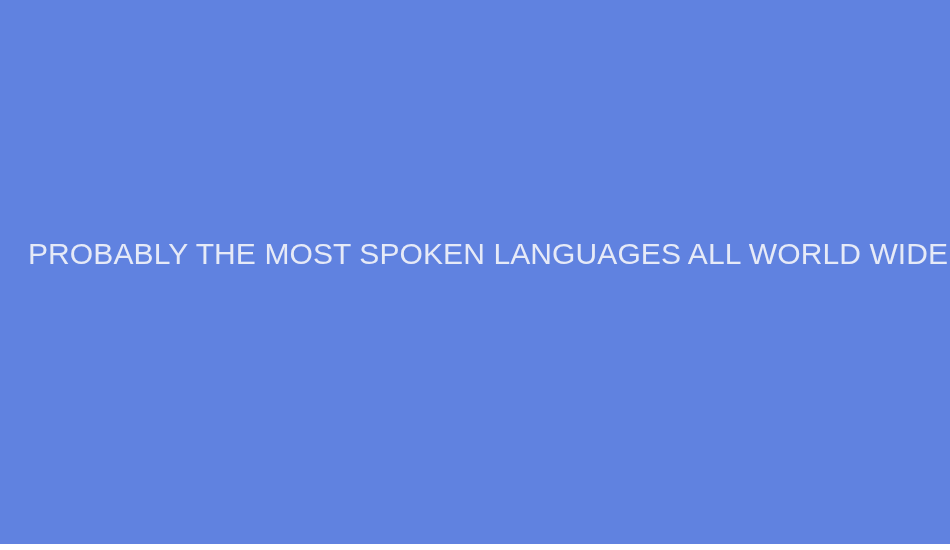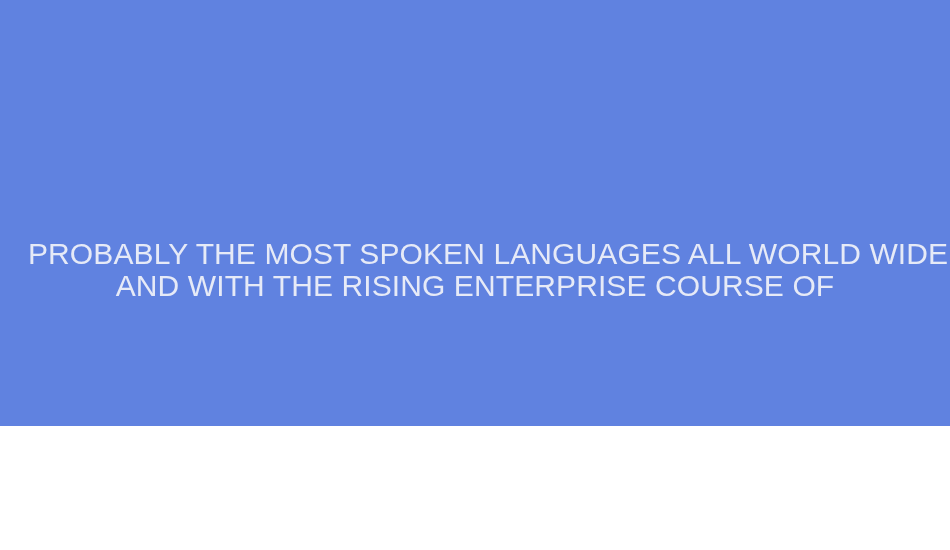--- a/index.html
+++ b/index.html
@@ -11,21 +11,21 @@
   body {
     width: 950px;
     height: 550px;
     overflow: hidden;
     font-family: "Liberation Sans", sans-serif;
   }
 
   .page {
     position: relative;
     width: 950px;
-    height: 426px;
+    height: 544px;
     background-color: #6082e0;
     box-sizing: border-box;
     overflow: hidden;
   }
 
   .hero {
     position: absolute;
     left: 0;
     top: 0;
     width: 950px;
@@ -63,18 +63,17 @@
 </style>
 </head>
 <body>
 
 <div class="page" style="background-color: rgb(96, 130, 224);">
 
   <section class="hero">
 
     <h1 class="hero-title" style="color: rgb(230, 234, 247);">
       <span class="line">PROBABLY THE MOST SPOKEN LANGUAGES ALL WORLD WIDE</span>
-      <span class="line">AND WITH THE RISING ENTERPRISE COURSE OF</span>
     </h1>
 
   </section>
 
 </div>
 
 </body></html>

